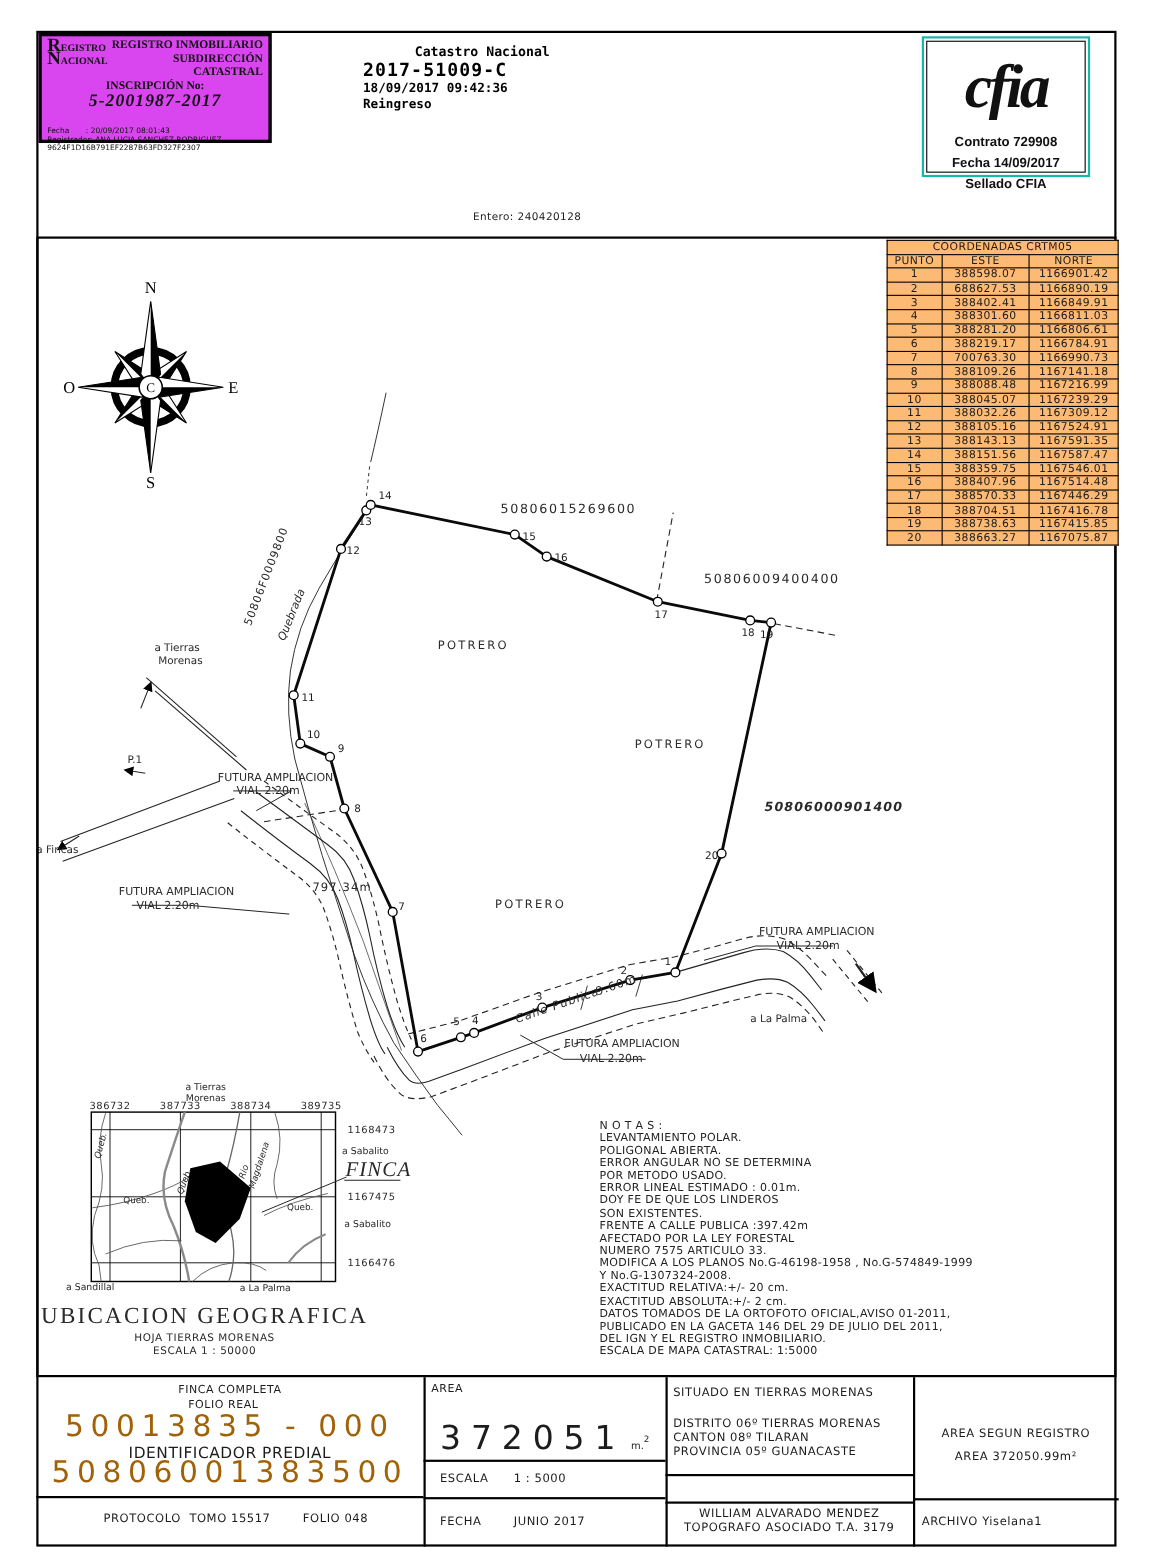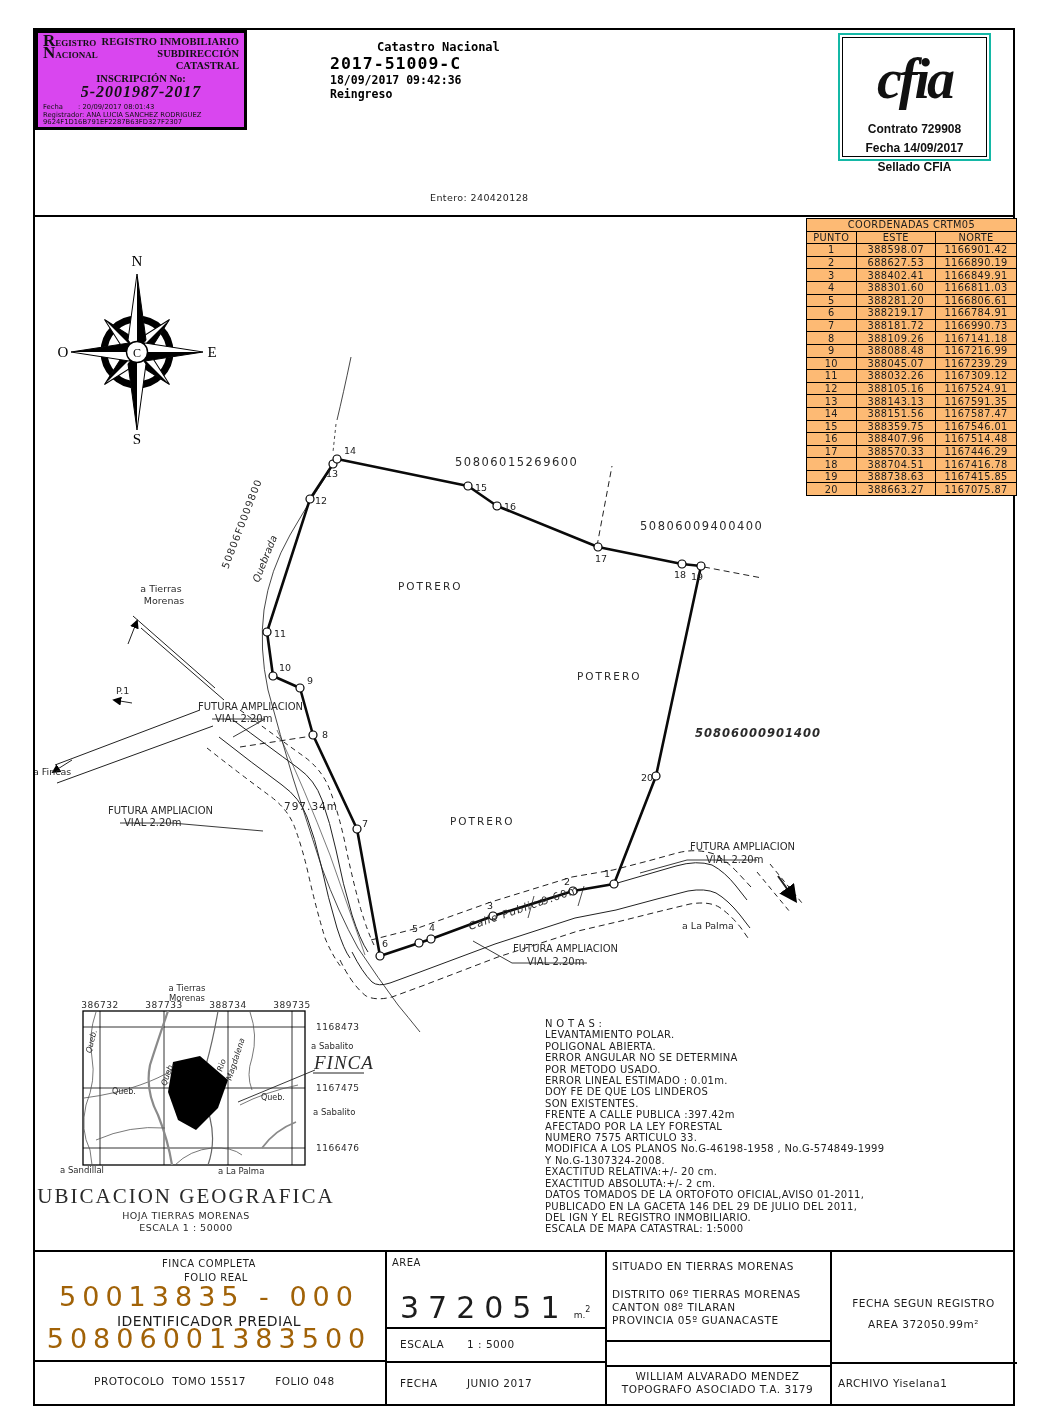--- a/index.html
+++ b/index.html
@@ -291,21 +291,21 @@
         <div><span class="big">N</span><span>ACIONAL</span></div>
       </div>
       <div class="titles serif">
         <div>REGISTRO INMOBILIARIO</div>
         <div>SUBDIRECCIÓN</div>
         <div>CATASTRAL</div>
       </div>
     </div>
     <div class="insc serif">INSCRIPCIÓN No:</div>
     <div class="inscnum serif">5-2001987-2017</div>
-    <div class="small" style="margin-top:4px;">Fecha       : 20/09/2017 08:01:43</div>
+    <div class="small" style="margin-top:16px;">Fecha       : 20/09/2017 08:01:43</div>
     <div class="small">Registrador: ANA LUCIA SANCHEZ RODRIGUEZ</div>
     <div class="small">9624F1D16B791EF2287B63FD327F2307</div>
   </div>
 
   <div id="catastro" class="abs mono">
     <div class="l1">Catastro Nacional</div>
     <div class="l2">2017-51009-C</div>
     <div class="l3">18/09/2017 09:42:36</div>
     <div class="l4">Reingreso</div>
   </div>
@@ -358,21 +358,21 @@
           <td>388281.20</td>
           <td>1166806.61</td>
         </tr>
         <tr>
           <td>6</td>
           <td>388219.17</td>
           <td>1166784.91</td>
         </tr>
         <tr>
           <td>7</td>
-          <td>388181.72</td>
+          <td>700763.30</td>
           <td>1166990.73</td>
         </tr>
         <tr>
           <td>8</td>
           <td>388109.26</td>
           <td>1167141.18</td>
         </tr>
         <tr>
           <td>9</td>
           <td>388088.48</td>
@@ -450,21 +450,21 @@
 MODIFICA A LOS PLANOS No.G-46198-1958 , No.G-574849-1999
 Y No.G-1307324-2008.
 EXACTITUD RELATIVA:+/- 20 cm.
 EXACTITUD ABSOLUTA:+/- 2 cm.
 DATOS TOMADOS DE LA ORTOFOTO OFICIAL,AVISO 01-2011,
 PUBLICADO EN LA GACETA 146 DEL 29 DE JULIO DEL 2011,
 DEL IGN Y EL REGISTRO INMOBILIARIO.
 ESCALA DE MAPA CATASTRAL: 1:5000</div>
 
   <div class="abs tb" style="left:33px;top:1258px;width:352px;text-align:center;font-size:10px;">FINCA COMPLETA</div>
-  <div class="abs tb" style="left:40px;top:1272px;width:352px;text-align:center;font-size:10px;">FOLIO REAL</div>
+  <div class="abs tb" style="left:27px;top:1272px;width:352px;text-align:center;font-size:10px;">FOLIO REAL</div>
   <div class="abs bignum" style="left:33px;top:1281px;width:352px;text-align:center;">50013835 - 000</div>
   <div class="abs tb" style="left:33px;top:1313px;width:352px;text-align:center;font-size:14px;">IDENTIFICADOR PREDIAL</div>
   <div class="abs bignum" style="left:33px;top:1323px;width:352px;text-align:center;">50806001383500</div>
   <div class="abs tb" style="left:60px;top:1375px;width:220px;text-align:center;font-size:10.5px;white-space:pre;">PROTOCOLO  TOMO 15517</div>
   <div class="abs tb" style="left:250px;top:1375px;width:110px;text-align:center;font-size:10.5px;">FOLIO 048</div>
 
   <div class="abs tb" style="left:392px;top:1257px;font-size:10px;">AREA</div>
   <div class="abs" style="left:400px;top:1290px;white-space:nowrap;">
     <span style="font-size:30px;letter-spacing:9px;color:#1c1c1c;">372051</span>
     <span style="font-size:9px;color:#1c1c1c;">m.</span><sup style="font-size:8px;color:#1c1c1c;">2</sup>
@@ -474,17 +474,17 @@
   <div class="abs tb" style="left:400px;top:1377px;font-size:10.5px;">FECHA</div>
   <div class="abs tb" style="left:467px;top:1377px;font-size:10.5px;">JUNIO 2017</div>
 
   <div class="abs tb" style="left:612px;top:1260px;font-size:10.5px;">SITUADO EN TIERRAS MORENAS</div>
   <div class="abs tb" style="left:612px;top:1288px;font-size:10.5px;">DISTRITO 06º TIERRAS MORENAS</div>
   <div class="abs tb" style="left:612px;top:1301px;font-size:10.5px;">CANTON 08º TILARAN</div>
   <div class="abs tb" style="left:612px;top:1314px;font-size:10.5px;">PROVINCIA 05º GUANACASTE</div>
   <div class="abs tb" style="left:605px;top:1370px;width:225px;text-align:center;font-size:10.5px;">WILLIAM ALVARADO MENDEZ</div>
   <div class="abs tb" style="left:605px;top:1383px;width:225px;text-align:center;font-size:10.5px;">TOPOGRAFO ASOCIADO T.A. 3179</div>
 
-  <div class="abs tb" style="left:830px;top:1297px;width:187px;text-align:center;font-size:10.5px;">FECHA SEGUN REGISTRO</div>
+  <div class="abs tb" style="left:830px;top:1297px;width:187px;text-align:center;font-size:10.5px;">AREA SEGUN REGISTRO</div>
   <div class="abs tb" style="left:830px;top:1318px;width:187px;text-align:center;font-size:10.5px;">AREA 372050.99m²</div>
   <div class="abs tb" style="left:838px;top:1377px;font-size:10.5px;">ARCHIVO Yiselana1</div>
 
 </div>
 
 </body></html>

